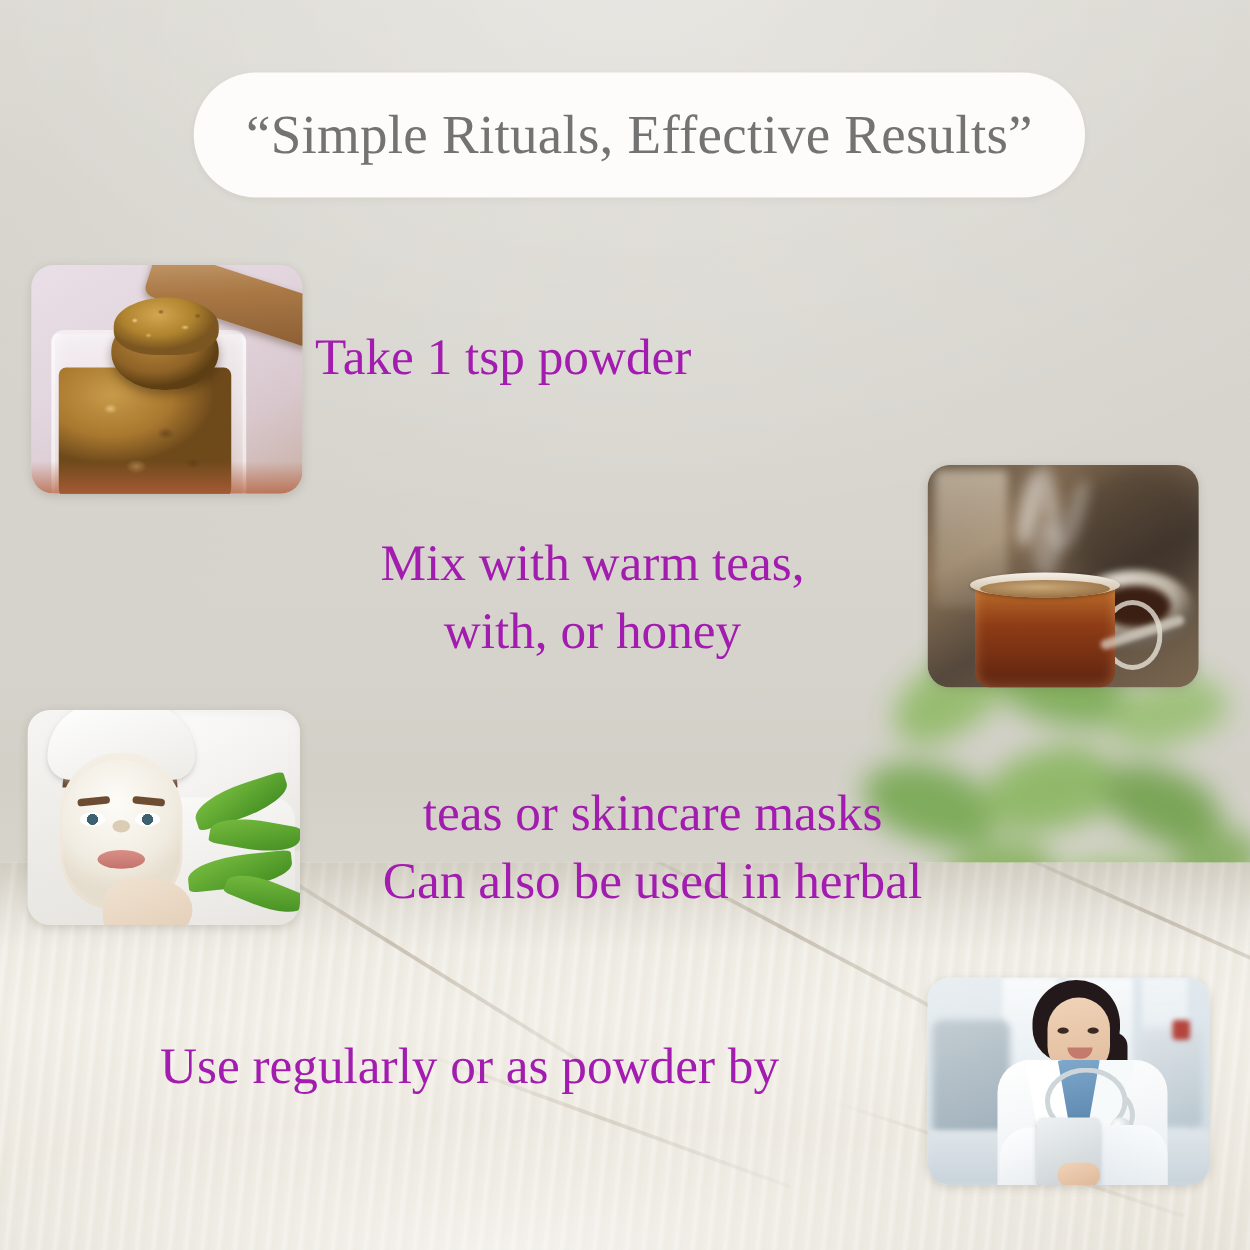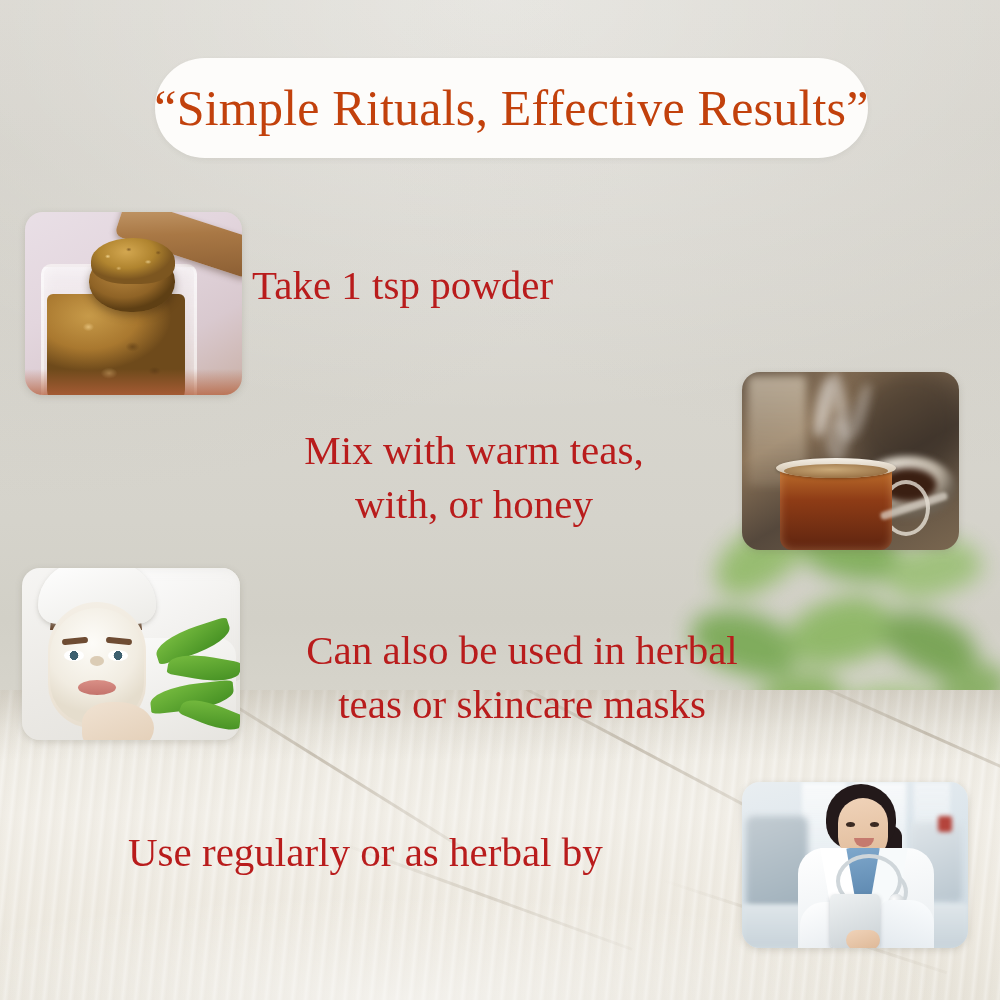--- a/index.html
+++ b/index.html
@@ -62,27 +62,27 @@
   }
 
   
   .title-pill{
     position:absolute;left:155px;top:58px;width:713px;height:100px;
     background:#fdfcfa;border-radius:50px;
     display:flex;align-items:center;justify-content:center;
     box-shadow:0 2px 5px rgba(120,115,105,0.10);
   }
   .title-text{
-    color:#c2410c;font-size:50px;line-height:1;letter-spacing:.2px;
+    color:#737373;font-size:44px;line-height:1;letter-spacing:.2px;
     white-space:nowrap;
   }
 
   
   .step-text{
-    position:absolute;color:#b91c1c;
+    position:absolute;color:#a21caf;
     font-size:41px;line-height:1.32;
   }
   #step1-text{left:252px;top:258px;}
   #step2-text{left:248px;top:423px;width:452px;text-align:center;}
   #step3-text{left:266px;top:623px;width:512px;text-align:center;}
   #step4-text{left:128px;top:828px;width:620px;line-height:1.18;}
 
   
   .thumb{
     position:absolute;border-radius:18px;overflow:hidden;
@@ -313,22 +313,22 @@
       <div class="t3-brow" style="left:40px;top:70px;transform:rotate(-6deg);"></div>
       <div class="t3-brow" style="left:84px;top:70px;transform:rotate(6deg);"></div>
       <div class="t3-eye" style="left:42px;top:82px;"></div>
       <div class="t3-eye" style="left:86px;top:82px;"></div>
       <div class="t3-nose"></div>
       <div class="t3-lip"></div>
       <div class="t3-hand"></div>
     </div>
   </div>
   <div class="step-text" id="step3-text">
+    <div>teas or skincare masks</div>
     <div>Can also be used in herbal</div>
-    <div>teas or skincare masks</div>
   </div>
 
   <div class="thumb" id="thumb-doctor">
     <div class="inner">
       <div class="t4-bg"></div>
       <div class="t4-winpanel" style="left:60px;width:44px;"></div>
       <div class="t4-winpanel" style="left:112px;width:52px;"></div>
       <div class="t4-winpanel" style="left:172px;width:36px;opacity:.7;"></div>
       <div class="t4-equip"></div>
       <div class="t4-equip2"></div>
@@ -347,16 +347,16 @@
       <div class="t4-stetho" style="left:94px;top:72px;width:58px;height:46px;border-bottom-color:transparent;"></div>
       <div class="t4-stetho" style="left:118px;top:88px;width:40px;height:36px;border-top-color:transparent;border-left-color:transparent;"></div>
       <div class="t4-stetho-bell"></div>
       <div class="t4-armR"></div>
       <div class="t4-armL"></div>
       <div class="t4-tablet"></div>
       <div class="t4-hand"></div>
     </div>
   </div>
   <div class="step-text" id="step4-text">
-    <div>Use regularly or as herbal by</div>
+    <div>Use regularly or as powder by</div>
   </div>
 
 </div>
 
 </body></html>

